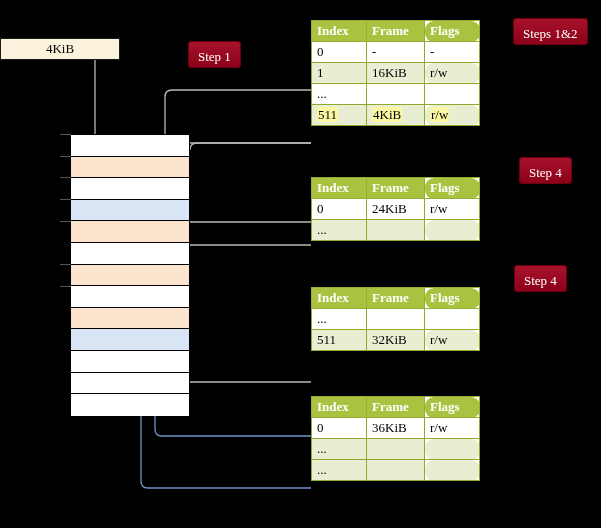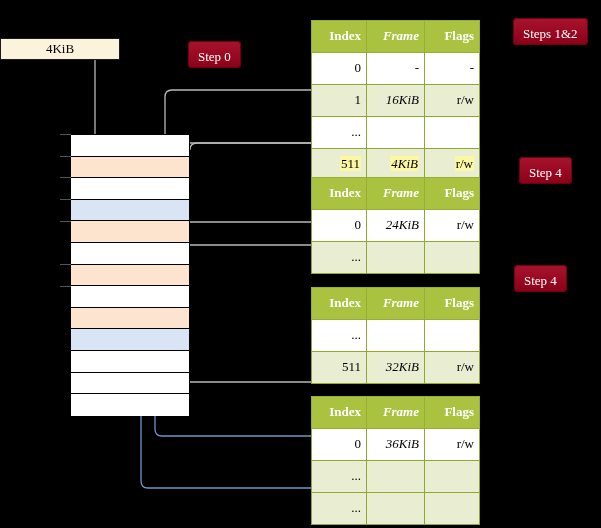--- a/index.html
+++ b/index.html
@@ -84,41 +84,41 @@
     position: absolute;
     border-collapse: collapse;
     border: 1px solid #8fa82e;
     background: #ffffff;
     font-size: 13px;
     table-layout: fixed;
   }
   .ptable th, .ptable td {
     border: 1px solid #8fa82e;
     padding: 1px 5px 2px 5px;
-    text-align: right;
+    text-align: left;
     font-weight: normal;
-    height: 32px;
+    height: 21px;
     box-sizing: border-box;
     overflow: hidden;
     white-space: nowrap;
   }
   .ptable th {
     background: #a9c23f;
     color: #ffffff;
     font-weight: bold;
     font-size: 13px;
     border-color: #96ae33;
   }
   .ptable tr.alt td { background: #e9eed3; }
   .ptable tr.plain td { background: #ffffff; }
   .hl { background: #fbf7a2; padding: 0 1px; }
 
   .col-index { width: 55px; }
-  .col-frame { width: 58px; font-style: italic; }
-  .col-flags { width: 55px; }
+  .col-frame { width: 58px; }
+  .col-flags { width: 55px; border-radius: 9px; }
 
   
   #wires {
     position: absolute;
     left: 0; top: 0;
     width: 601px; height: 528px;
     pointer-events: none;
   }
 </style>
 </head>
@@ -172,21 +172,21 @@
     <path d="M311,488 L148,488 Q141,488 141,481 L141,207" marker-end="url(#arrow-blue)"></path>
   </g>
 </svg>
 
 <div class="badge" style="left:513px; top:18px;">Steps 1&amp;2</div>
 
 <div class="badge" style="left:519px; top:157px;">Step 4</div>
 
 <div class="badge" style="left:514px; top:265px;">Step 4</div>
 
-<div class="badge" style="left:188px; top:41px;">Step 0</div>
+<div class="badge" style="left:188px; top:41px;">Step 1</div>
 
 <div id="vaddr-box">4KiB</div>
 
 <div id="memory-grid">
     <div class="mrow white"></div>
     <div class="mrow orange"></div>
     <div class="mrow white"></div>
     <div class="mrow blue"></div>
     <div class="mrow orange"></div>
     <div class="mrow white"></div>

